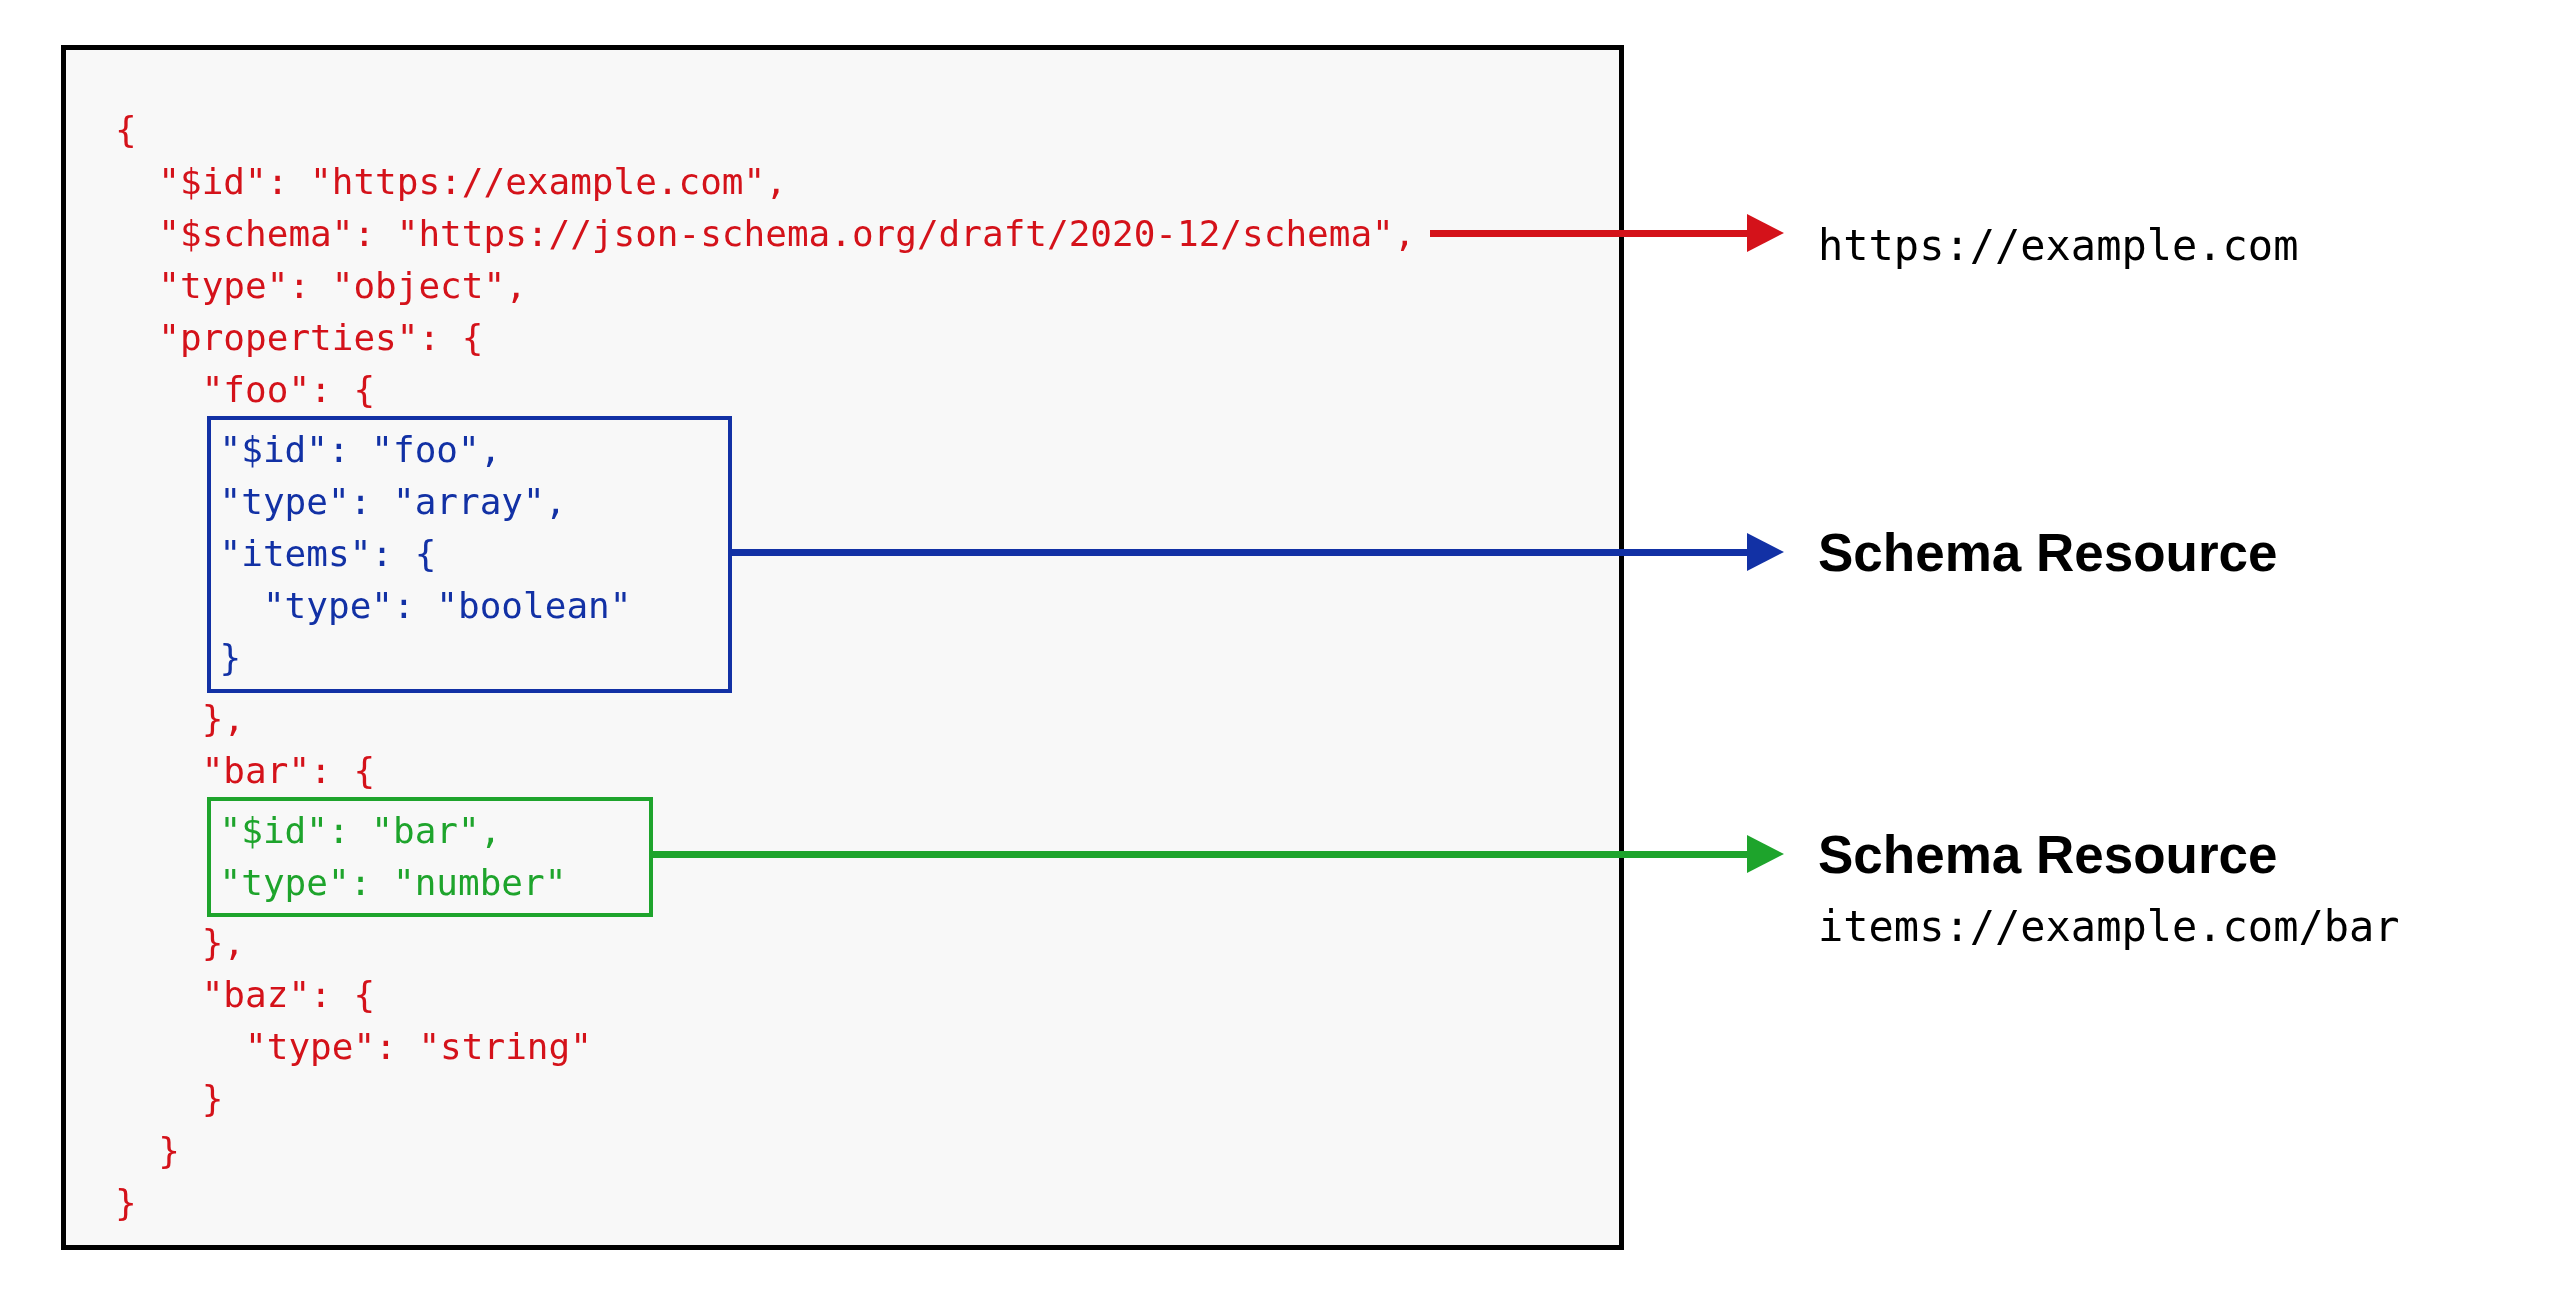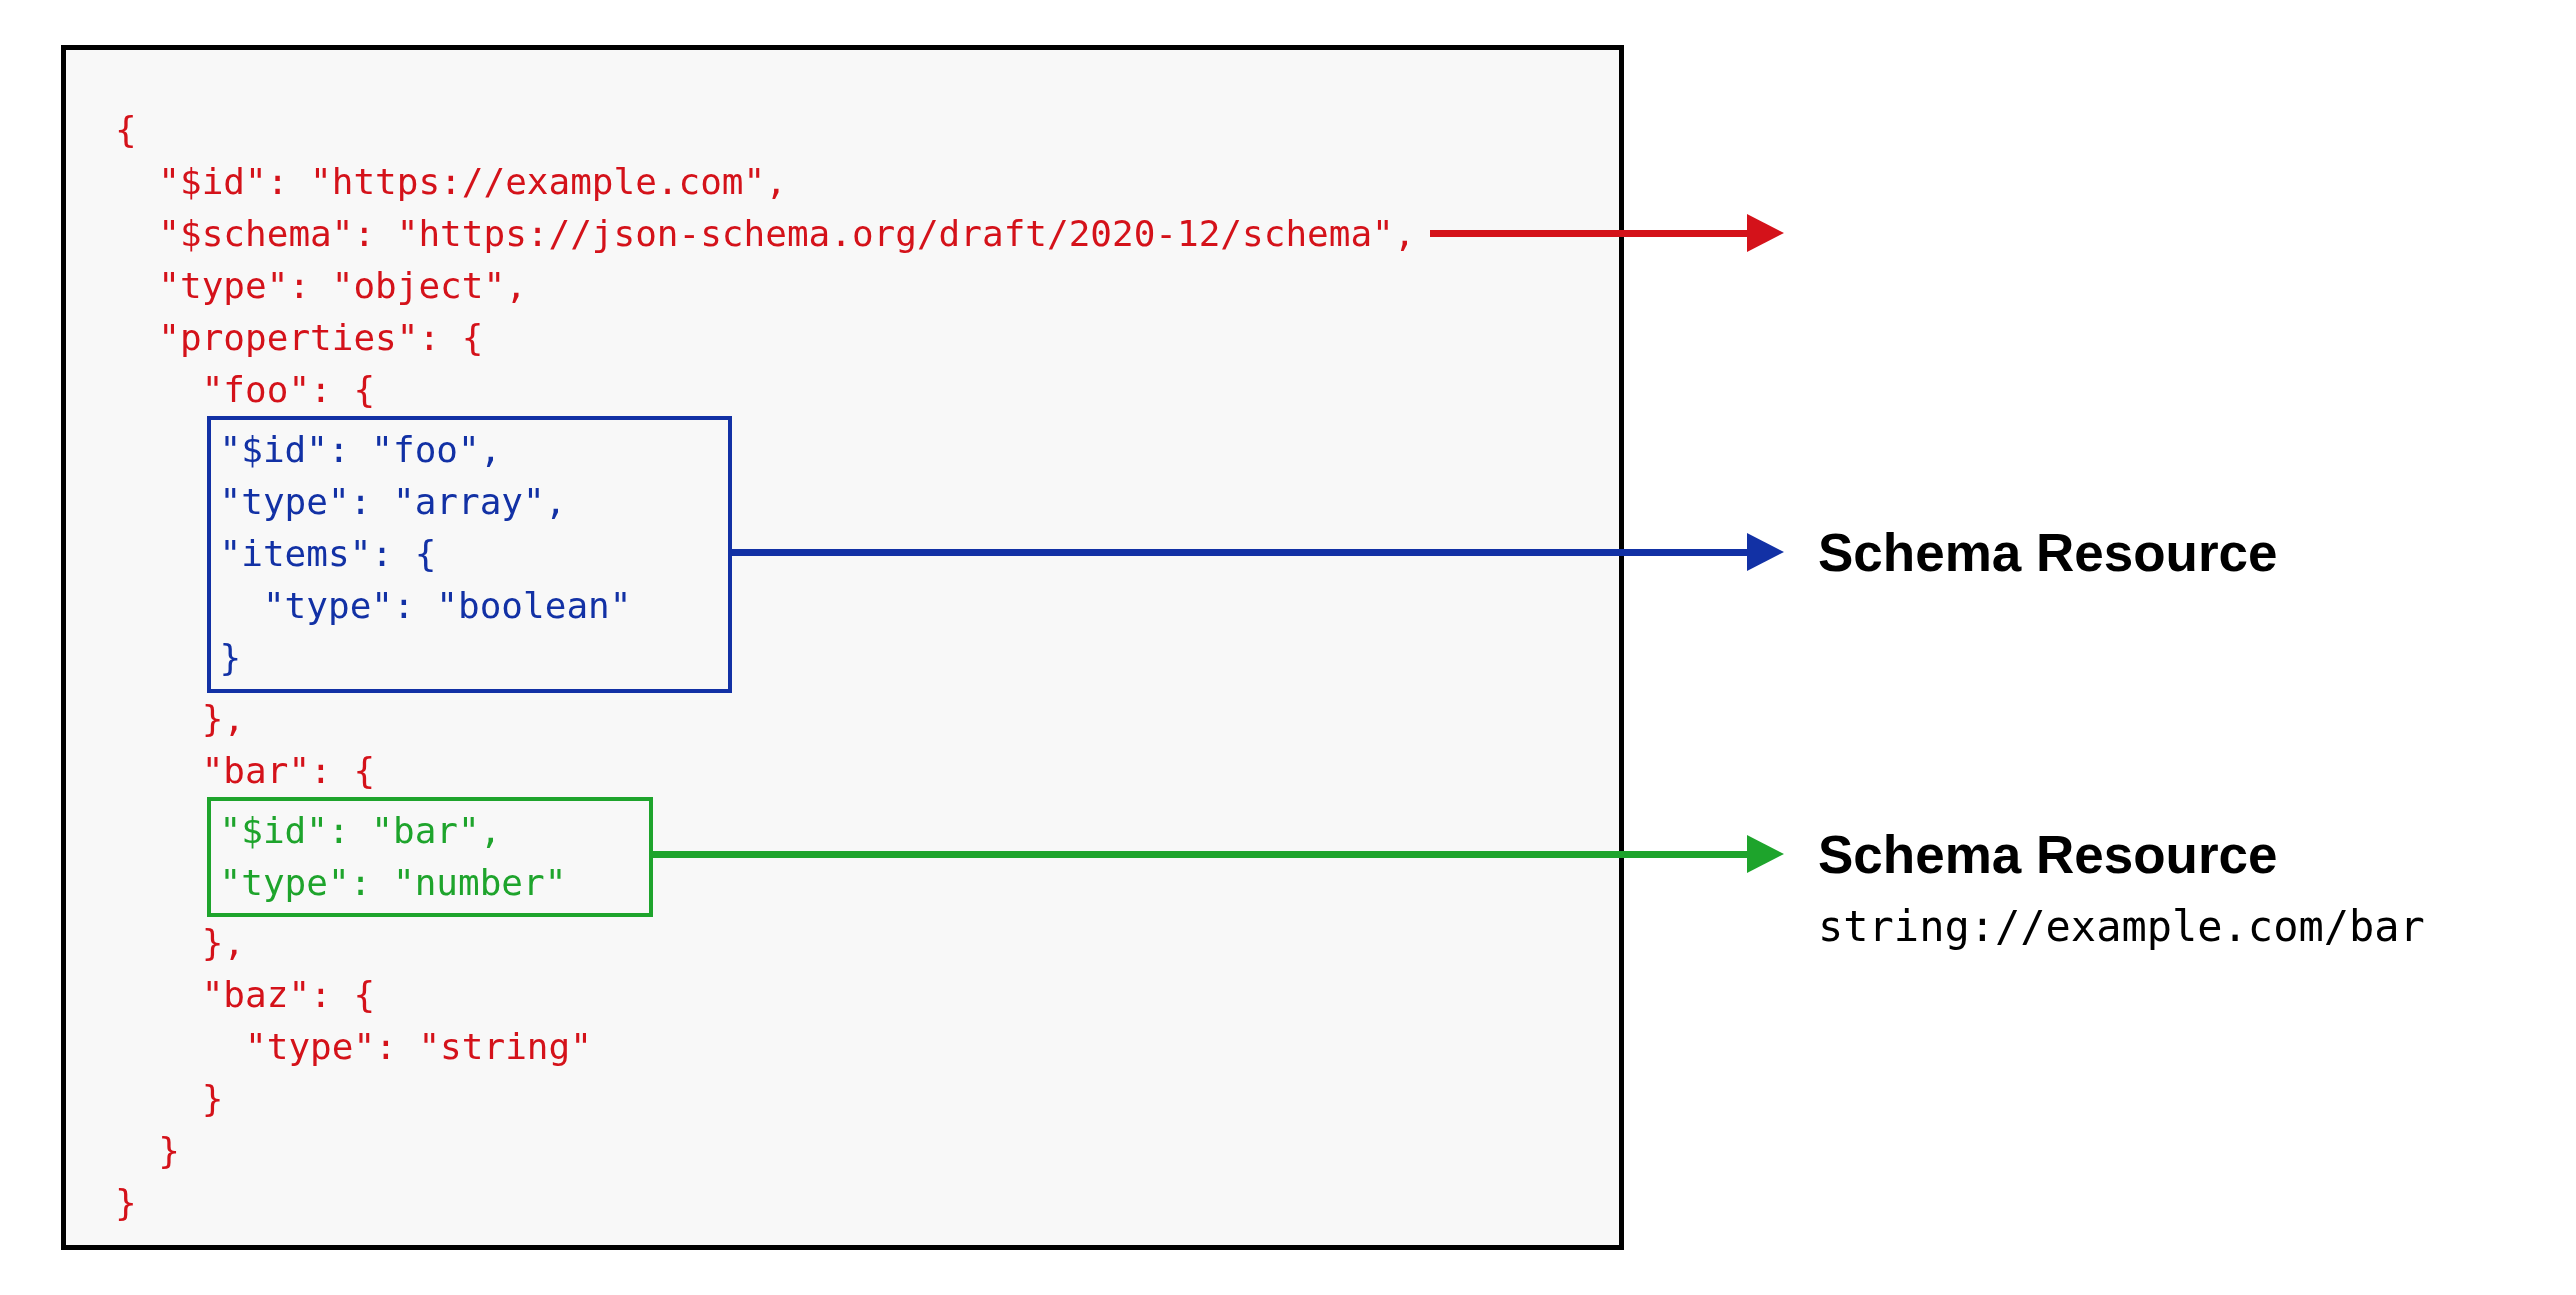--- a/index.html
+++ b/index.html
@@ -144,23 +144,24 @@
 <div class="arrow-line arrow-red" style="left:1430px; top:230px; width:322px;"></div>
 <div class="arrow-head head-red" style="left:1747px; top:214px;"></div>
 
 <div class="arrow-line arrow-blue" style="left:729px; top:549px; width:1024px;"></div>
 <div class="arrow-head head-blue" style="left:1747px; top:533px;"></div>
 
 <div class="arrow-line arrow-green" style="left:650px; top:851px; width:1103px;"></div>
 <div class="arrow-head head-green" style="left:1747px; top:835px;"></div>
 
 <div class="annotation" style="top:204px;">
+  <div class="annotation-url">https://example.com</div>
 </div>
 
 <div class="annotation" style="top:523px;">
   <div class="annotation-title">Schema Resource</div>
 </div>
 
 <div class="annotation" style="top:825px;">
   <div class="annotation-title">Schema Resource</div>
-  <div class="annotation-url">string://example.com/bar</div>
+  <div class="annotation-url">items://example.com/bar</div>
 </div>
 
 
 </body></html>

